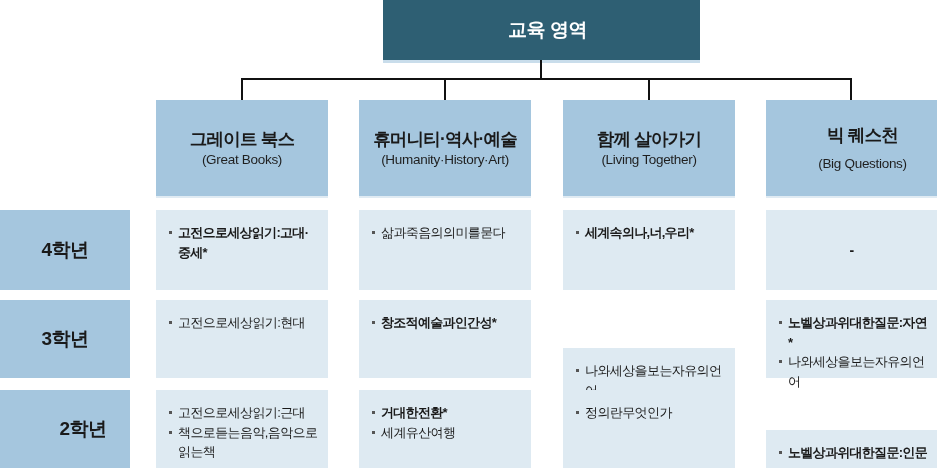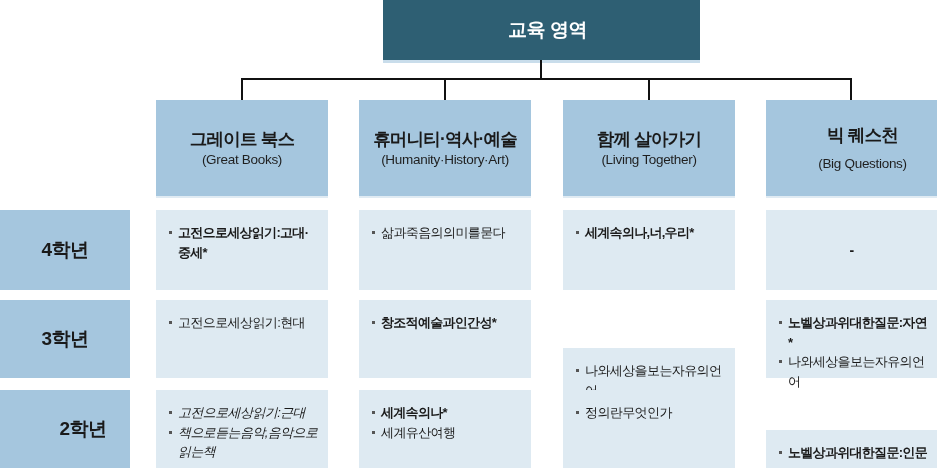--- a/index.html
+++ b/index.html
@@ -146,34 +146,34 @@
         <div class="txt">노벨상과위대한질문:자연*</div>
       </div>
       <div class="item">
         <div class="bullet"></div>
         <div class="txt">나와세상을보는자유의언어</div>
       </div>
     </div>
     <div class="row-label" style="top: 390px; height: 78px; padding-left: 36px;">
       <div class="">2학년</div>
     </div>
-    <div class="cell" style="left: 156px; width: 172px; top: 390px; height: 78px; font-style: italic;">
+    <div class="cell" style="left: 156px; width: 172px; top: 390px; height: 78px;">
       <div class="item">
         <div class="bullet"></div>
         <div class="txt">고전으로세상읽기:근대</div>
       </div>
       <div class="item">
         <div class="bullet"></div>
         <div class="txt">책으로듣는음악,음악으로읽는책</div>
       </div>
     </div>
     <div class="cell" style="left: 359px; width: 172px; top: 390px; height: 78px;">
       <div class="item bold">
         <div class="bullet"></div>
-        <div class="txt">세계속의나*</div>
+        <div class="txt">거대한전환*</div>
       </div>
       <div class="item">
         <div class="bullet"></div>
         <div class="txt">세계유산여행</div>
       </div>
     </div>
     <div class="cell" style="left: 563px; width: 172px; top: 390px; height: 78px;">
       <div class="item">
         <div class="bullet"></div>
         <div class="txt">정의란무엇인가</div>

